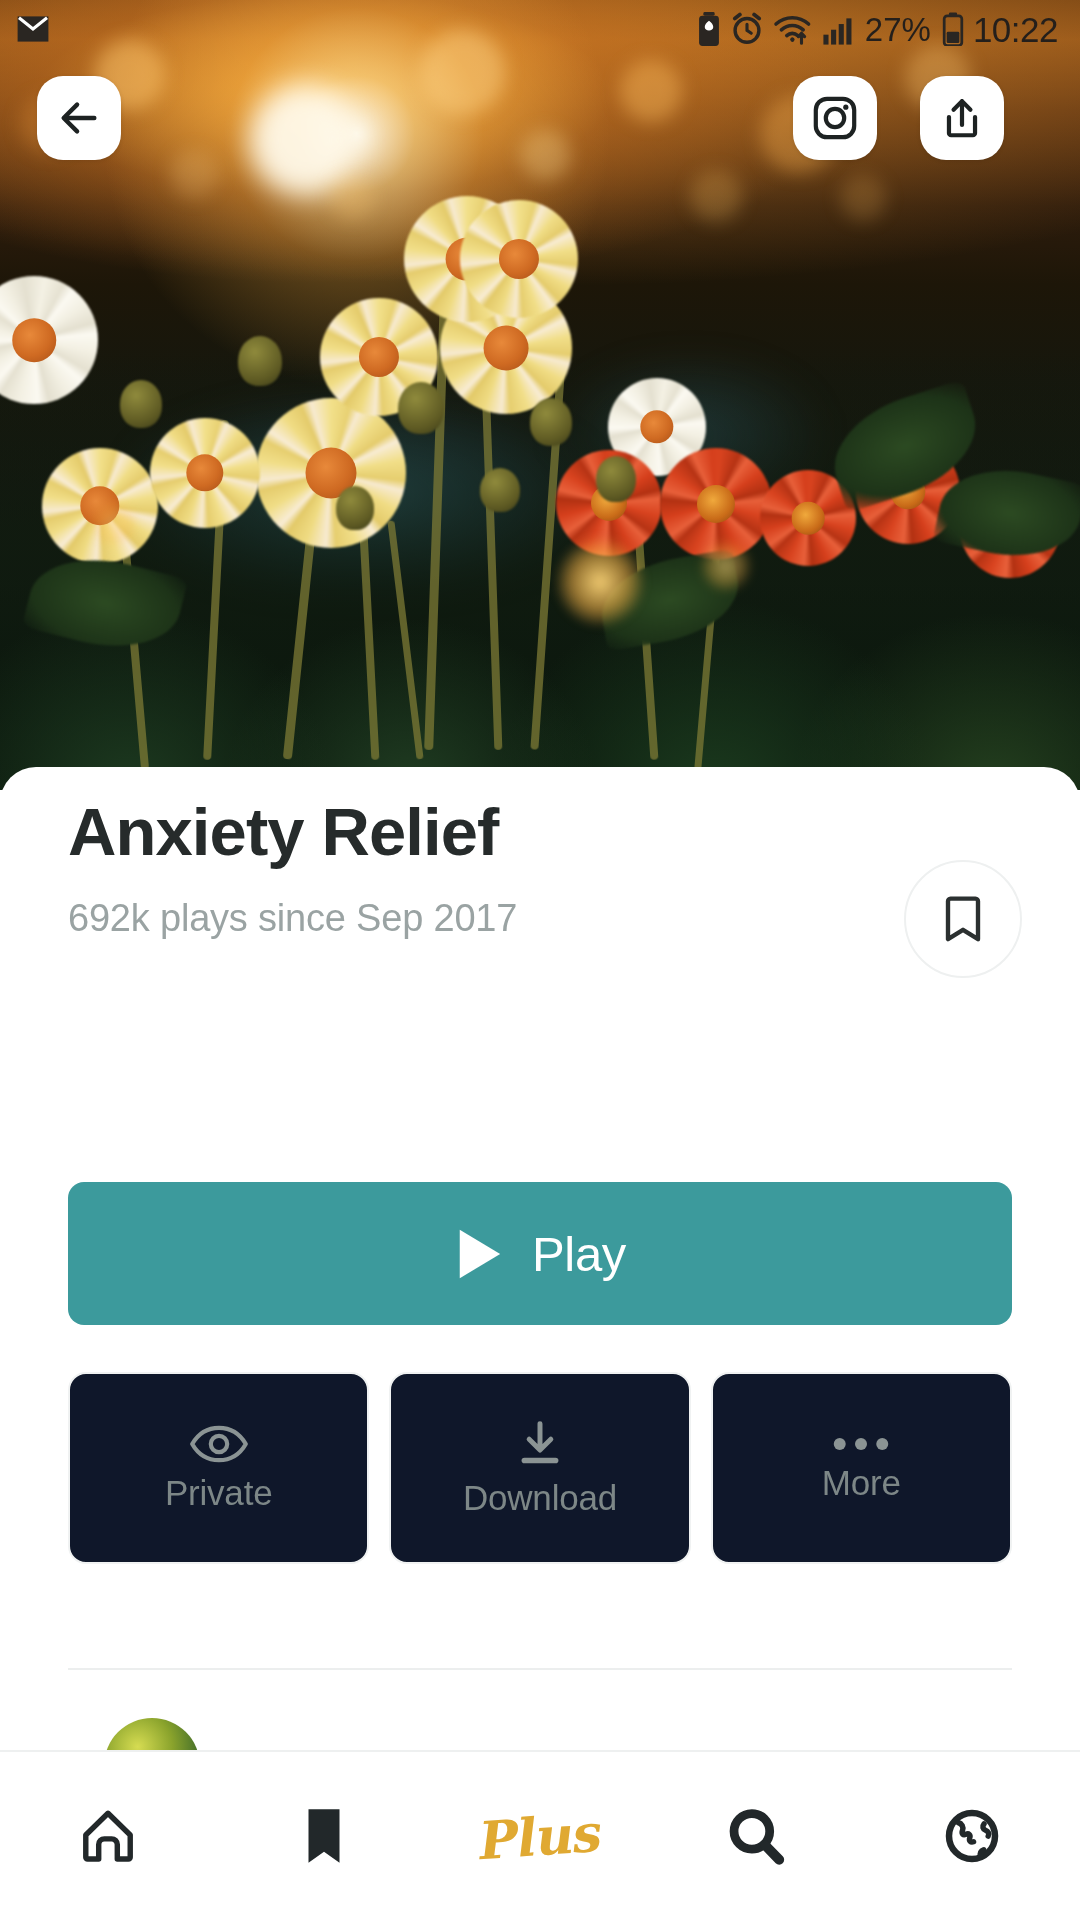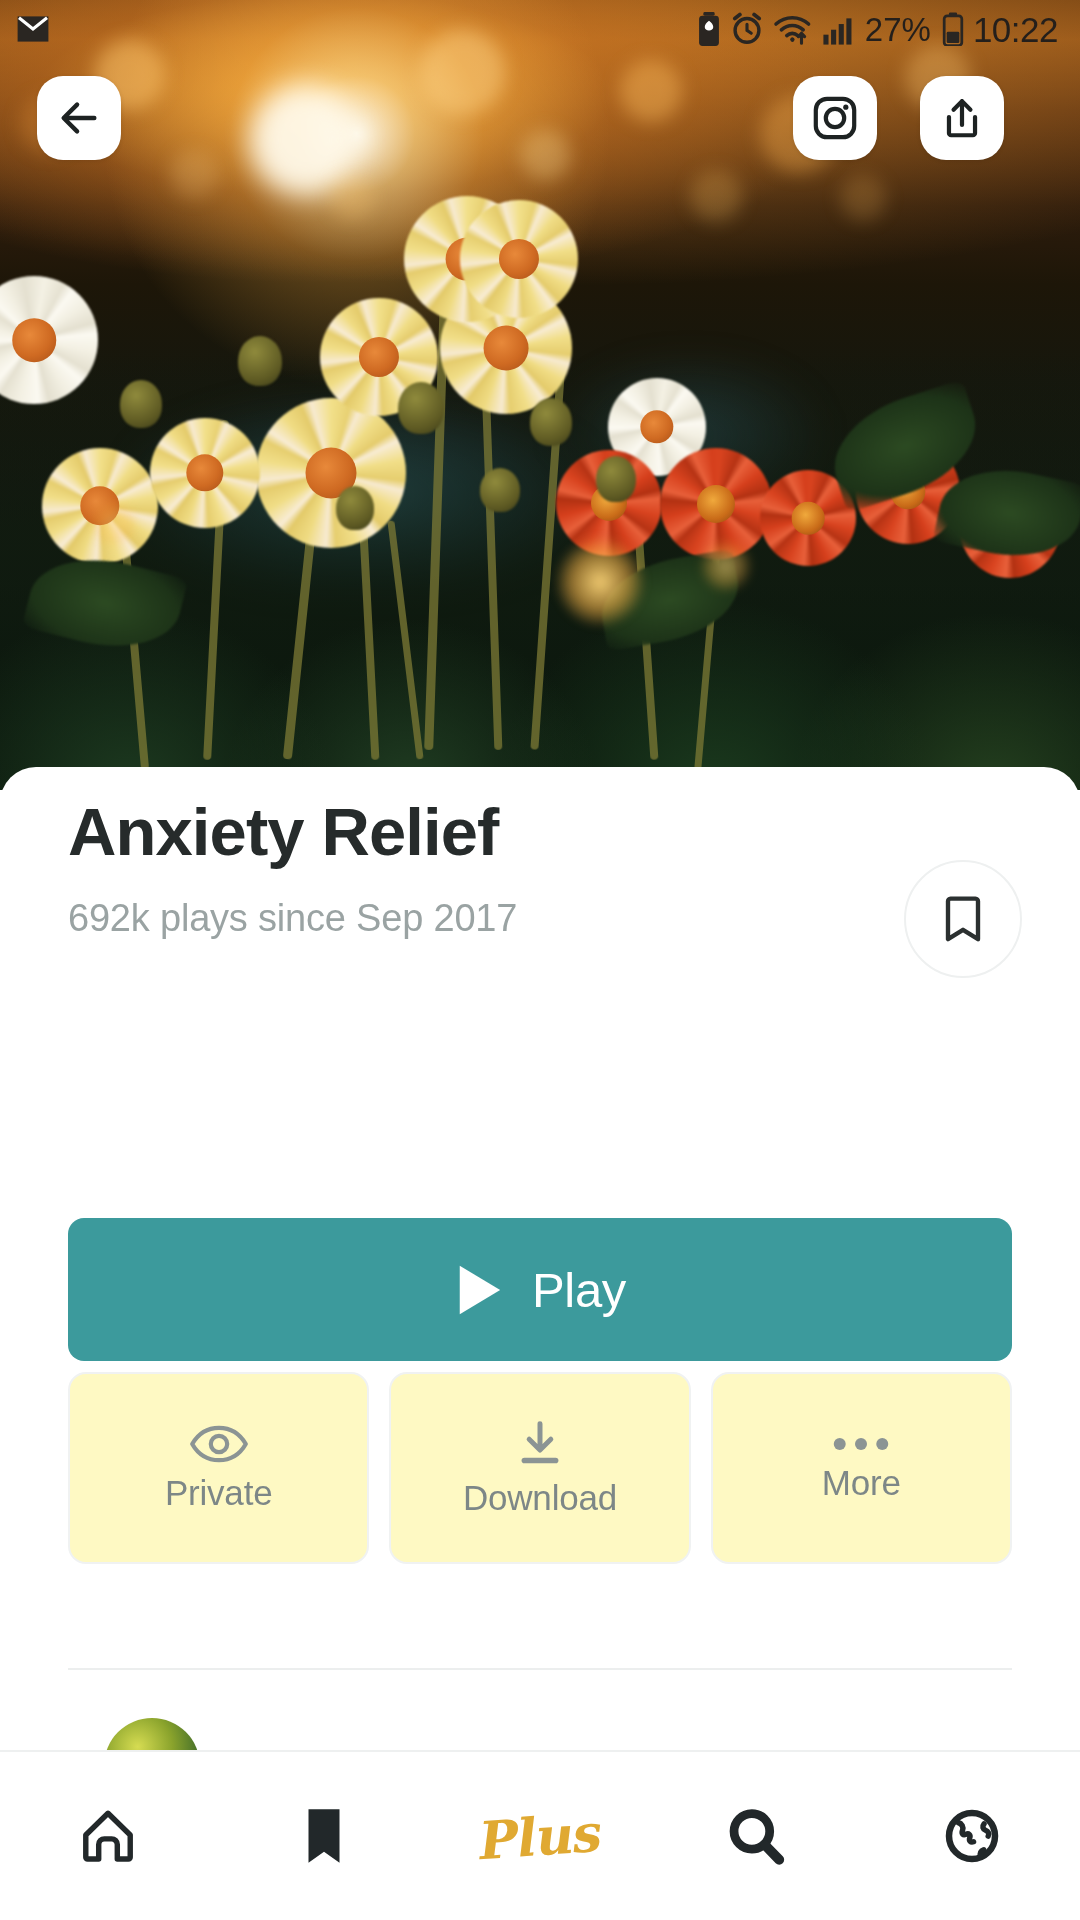--- a/index.html
+++ b/index.html
@@ -272,21 +272,21 @@
     width: 944px;
     display: flex;
     gap: 20px;
     z-index: 24;
   }
   .tile {
     flex: 1;
     height: 192px;
     border: 2px solid #f0f2f2;
     border-radius: 18px;
-    background: #fef9c3;
+    background: #0f172a;
     display: flex;
     flex-direction: column;
     align-items: center;
     justify-content: center;
     gap: 8px;
     cursor: pointer;
   }
   .tile-label {
     font-size: 35px;
     color: #7d8787;
@@ -533,21 +533,21 @@
       <div class="subtitle">692k plays since Sep 2017</div>
 
     </div>
 
     <div class="bookmark-btn" style="top:93px;">
       <svg width="46" height="50" viewBox="0 0 20 24">
         <path d="M4 2.2h12c.7 0 1.2.6 1.2 1.3v18.2L10 17.2l-7.2 4.5V3.5c0-.7.5-1.3 1.2-1.3z" fill="none" stroke="#2b3030" stroke-width="2.1" stroke-linejoin="round"></path>
       </svg>
     </div>
 
-    <div class="play-btn" style="top:415px;margin-top:36px;">
+    <div class="play-btn" style="top:415px;">
       <svg width="50" height="58" viewBox="0 0 26 30">
         <path d="M3 2.4L24 15 3 27.6z" fill="#ffffff"></path>
       </svg>
       <span class="play-label">Play</span>
     </div>
 
     <div class="tiles" style="top:605px;">
 
       <div class="tile">
         <svg width="60" height="42" viewBox="0 0 30 21">

